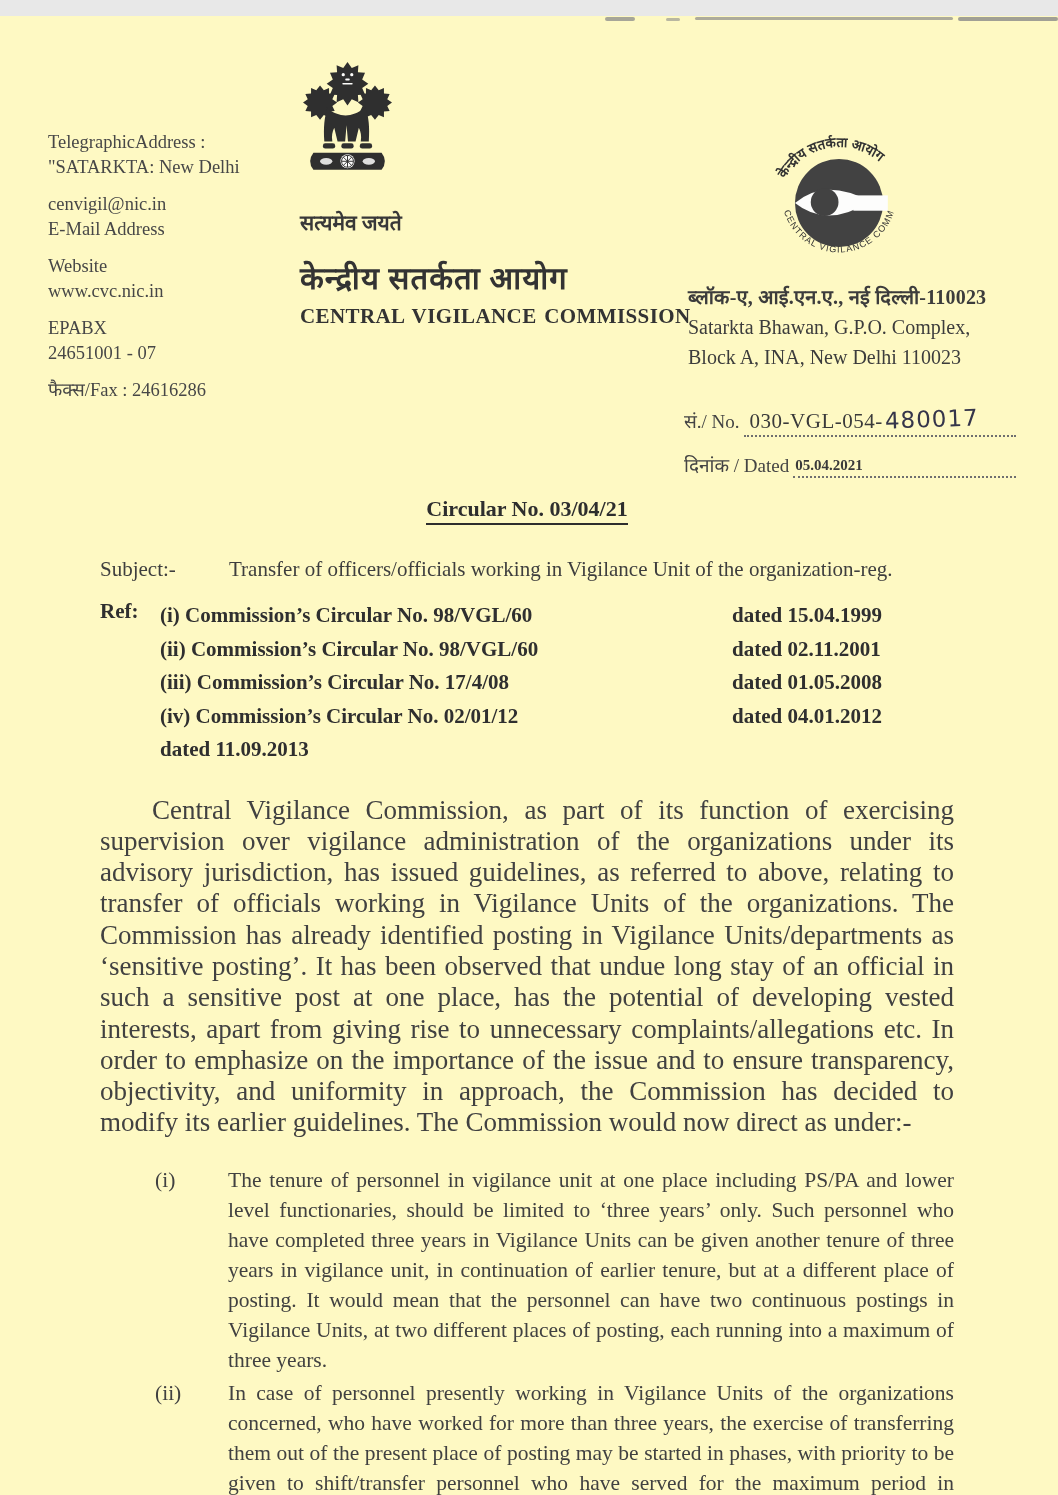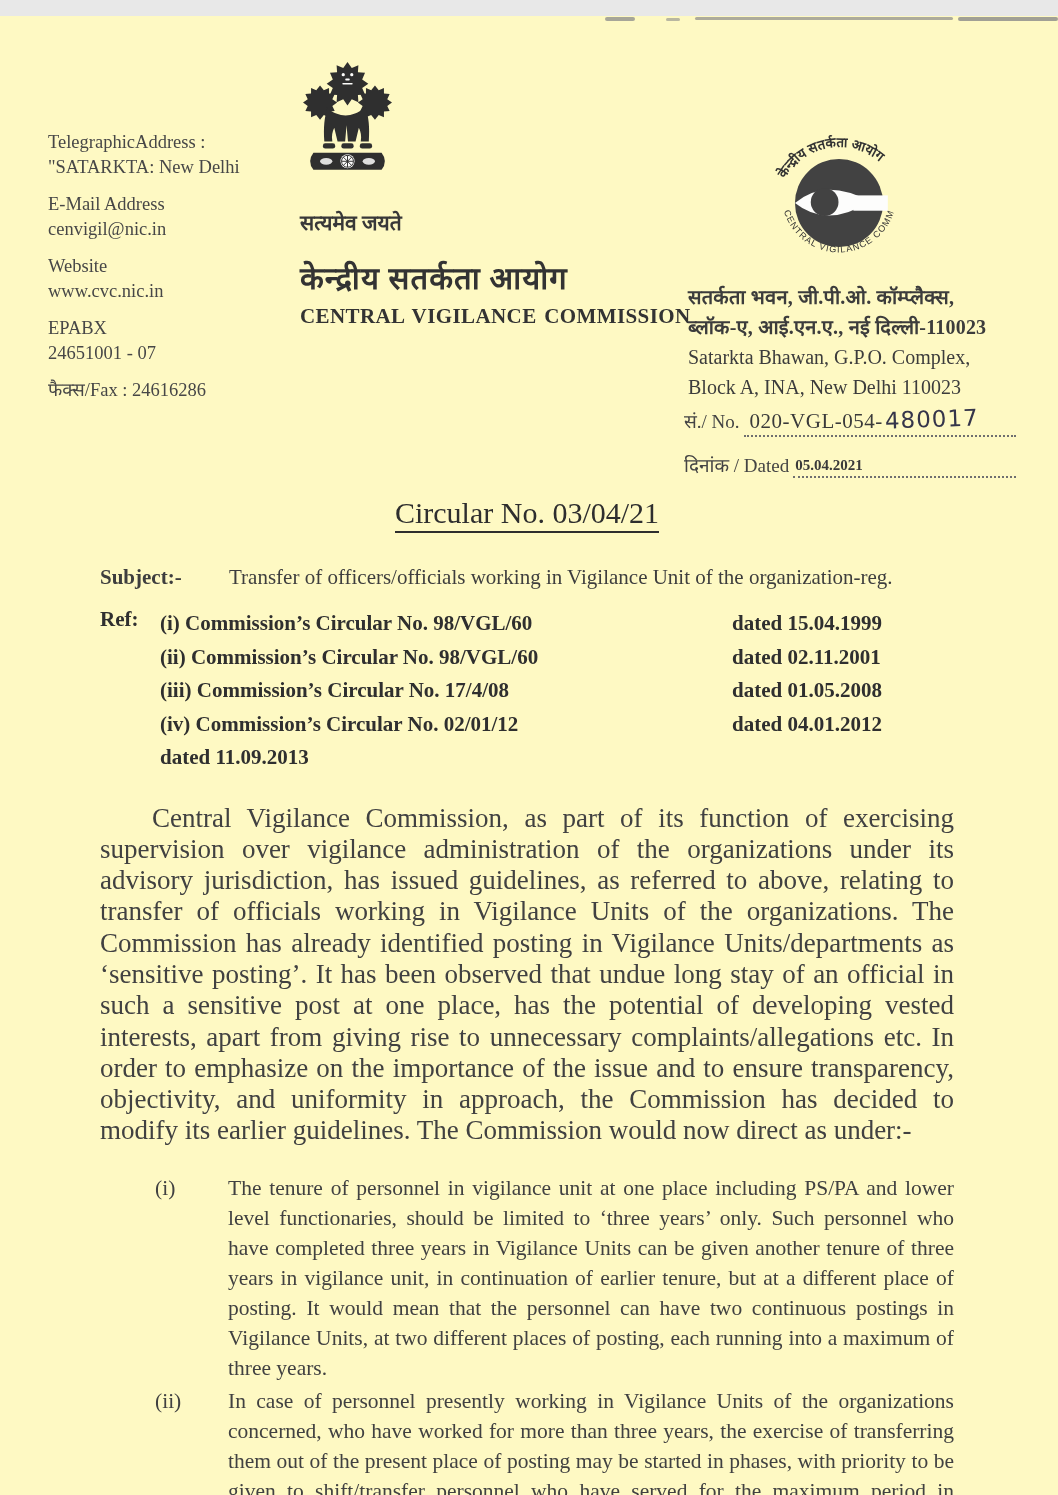--- a/index.html
+++ b/index.html
@@ -52,25 +52,25 @@
   .no-printed { font-size:21px; letter-spacing:.5px; color:#3a3a3a; }
   .no-hand {
     font-family:"DejaVu Sans","Liberation Sans",sans-serif;
     font-size:23px; color:#35354a; letter-spacing:1px;
     transform:rotate(-2deg) translateY(-2px); display:inline-block; margin-left:2px;
   }
   .date-val { font-size:15px; color:#3a3a3a; margin-left:-4px; transform:translateY(-1px);font-weight:bold; }
   
   .content { position:absolute; left:100px; top:480px; width:854px; }
   .circular-title {
-    text-align:center; font-size:30px; font-weight:normal; color:#2e2e2e;
+    text-align:center; font-size:22px; font-weight:bold; color:#2e2e2e;
   }
   .circular-title span { border-bottom:2.5px solid #2e2e2e; padding-bottom:2px; }
   .subject-row { display:flex; margin-top:32px; font-size:21px; line-height:30px; }
-  .subject-label { width:129px; flex:none;font-weight:bold; }
+  .subject-label { width:129px; flex:none; }
   .subject-text { width:712px; }
   .ref-block { display:flex; margin-top:15px; font-size:21px; font-weight:bold; color:#2f2f2f; }
   .ref-label { width:60px; flex:none; }
   .ref-items { flex:1; }
   .ref-item { display:flex; line-height:33.5px; }
   .ref-name { flex:1; }
   .ref-date { width:162px; flex:none; margin-right:60px; }
   .para {
     margin-top:28px; font-size:27px; line-height:31.3px;
     text-align:justify; text-indent:52px; color:#414141;
@@ -91,22 +91,22 @@
   <div class="artifact a3"></div>
   <div class="artifact a4"></div>
   <div class="artifact a5"></div>
 
   <div class="contact">
     <div class="group">
       <div>TelegraphicAddress :</div>
       <div>"SATARKTA: New Delhi</div>
     </div>
     <div class="group">
+      <div>cenvigil@nic.in</div>
       <div>E-Mail Address</div>
-      <div>cenvigil@nic.in</div>
     </div>
     <div class="group">
       <div>Website</div>
       <div>www.cvc.nic.in</div>
     </div>
     <div class="group">
       <div>EPABX</div>
       <div>24651001 - 07</div>
     </div>
     <div class="group">
@@ -158,30 +158,29 @@
       <text font-size="14" font-weight="bold" fill="#333" font-family="'Liberation Serif',serif">
         <textPath href="#arcT" startOffset="12%">केन्द्रीय सतर्कता आयोग</textPath>
       </text>
       <text font-size="9.5" letter-spacing="1.1" fill="#333" font-family="'Liberation Sans',sans-serif">
         <textPath href="#arcB" startOffset="1%">CENTRAL VIGILANCE COMMISSION</textPath>
       </text>
     </svg>
   </div>
 
   <div class="addr">
-    <div class="hi">सतर्कता भवन, जी.पी.ओ. कॉम्प्लैक्स,</div>
     <div class="hi">ब्लॉक-ए, आई.एन.ए., नई दिल्ली-110023</div>
     <div>Satarkta Bhawan, G.P.O. Complex,</div>
     <div>Block A, INA, New Delhi 110023</div>
   </div>
 
   <div class="no-row">
     <span class="row-label">सं./ No.</span>
     <span class="dotted-rest">
-      <span class="no-printed">020-VGL-054-</span>
+      <span class="no-printed">030-VGL-054-</span>
       <span class="no-hand">480017</span>
     </span>
   </div>
 
   <div class="date-row">
     <span class="row-label">दिनांक / Dated</span>
     <span class="dotted-rest">
       <span class="date-val">05.04.2021</span>
     </span>
   </div>

